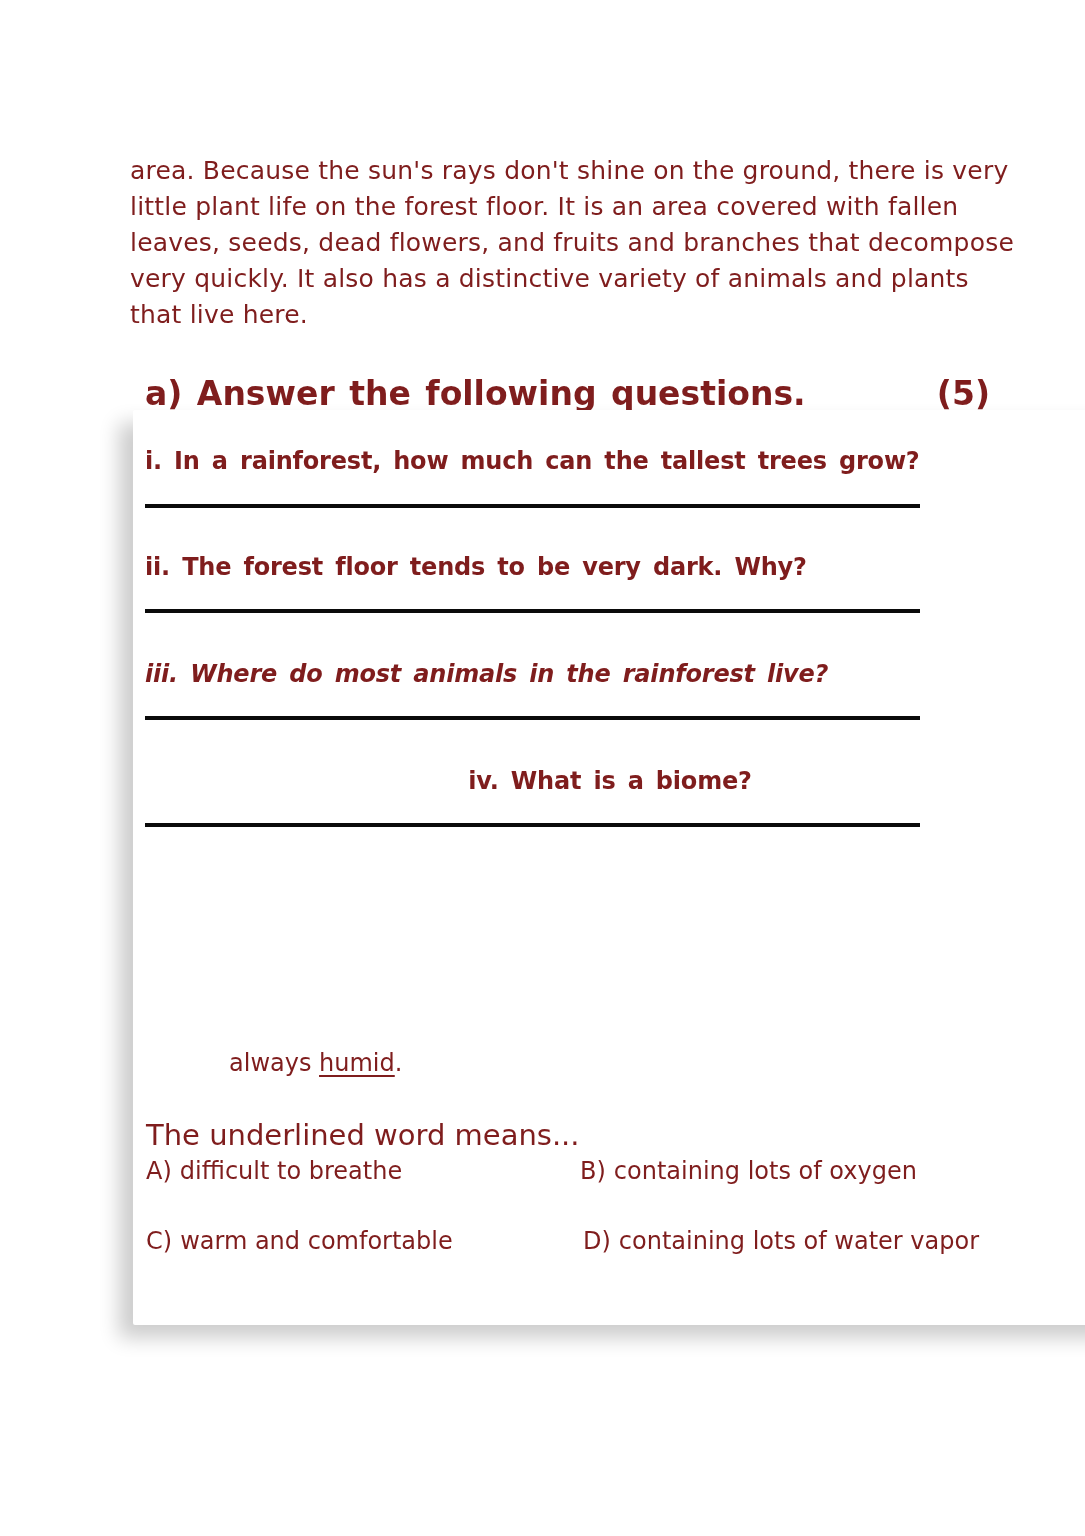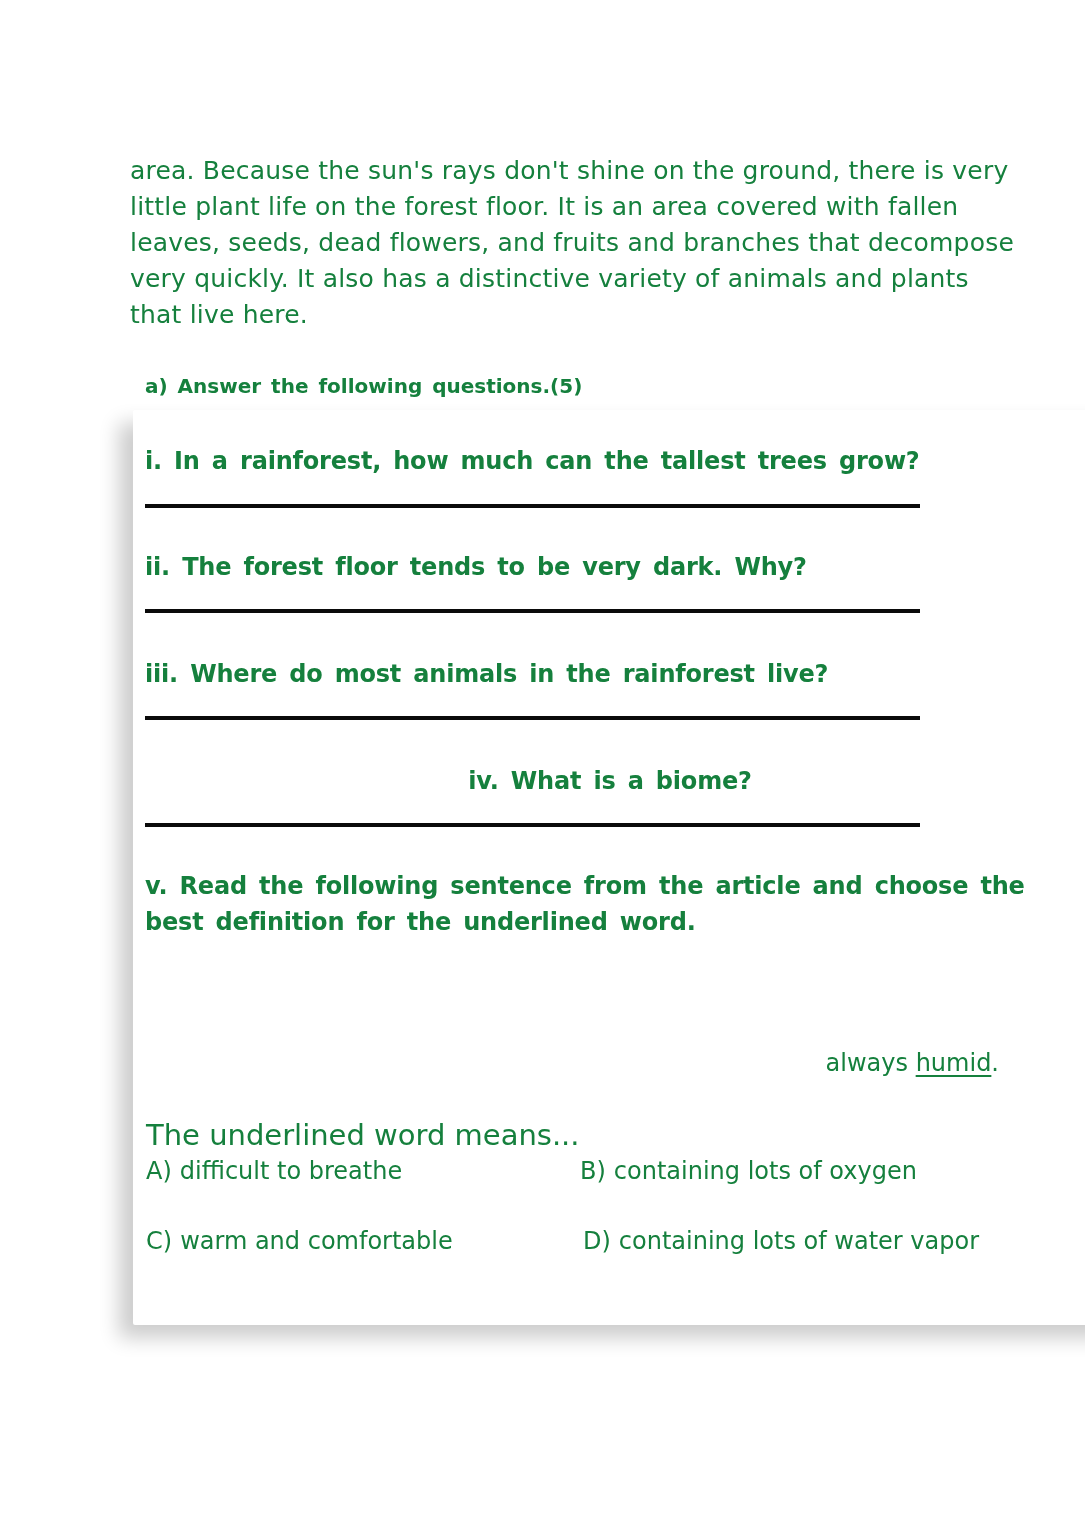--- a/index.html
+++ b/index.html
@@ -7,40 +7,41 @@
     padding: 0;
     background: #ffffff;
   }
   .page {
     position: relative;
     width: 1085px;
     height: 1536px;
     background: #ffffff;
     overflow: hidden;
     font-family: "DejaVu Sans", "Liberation Sans", sans-serif;
-    color: #15803d;
+    color: #7f1d1d;
   }
   .intro {
     position: absolute;
     left: 130px;
     top: 128px;
     width: 945px;
     font-size: 25px;
     line-height: 36px;
     white-space: pre-line;
     letter-spacing: 0.2px;
   }
   .section-header {
     position: absolute;
     left: 145px;
     top: 374px;
     width: 845px;
     display: flex;
+    justify-content: space-between;
     font-weight: bold;
-    font-size: 20px;
+    font-size: 33px;
     word-spacing: 3px;
   }
   .card {
     position: absolute;
     left: 133px;
     top: 410px;
     width: 1084px;
     height: 915px;
     background: #ffffff;
     border-radius: 2px;
@@ -72,21 +73,21 @@
     text-align: center;
     font-size: 24px;
     line-height: 35px;
     white-space: pre-line;
   }
   .quote-lastline {
     position: absolute;
     left: 96px;
     top: 636px;
     width: 770px;
-    text-align: right;
+    text-align: left;
     font-size: 24px;
     line-height: 35px;
   }
   .underlined {
     text-decoration: underline;
     text-decoration-thickness: 2px;
     text-underline-offset: 4px;
   }
   .mcq-prompt {
     position: absolute;
@@ -102,21 +103,21 @@
   .opt .opt-label { margin-right: 8px; }
   .opt-a { left: 13px;  top: 747px; }
   .opt-b { left: 447px; top: 747px; }
   .opt-c { left: 13px;  top: 817px; }
   .opt-d { left: 450px; top: 817px; }
 
   .q-i   { top: 33px;  }
   .line-i  { top: 94px;  }
   .q-ii  { top: 139px; }
   .line-ii { top: 199px; }
-  .q-iii { top: 246px; }
+  .q-iii { top: 246px; font-style: italic; }
   .line-iii{ top: 306px; }
   .q-iv  { top: 353px; text-align: center; }
   .line-iv { top: 413px; }
   .q-v   { top: 458px; }
 </style>
 </head>
 <body>
 
 <div class="page">
 
@@ -138,22 +139,20 @@
 
     <div class="q q-ii">ii. The forest floor tends to be very dark. Why?</div>
     <div class="answer-line line-ii"></div>
 
     <div class="q q-iii">iii. Where do most animals in the rainforest live?</div>
     <div class="answer-line line-iii"></div>
 
     <div class="q q-iv">iv. What is a biome?</div>
     <div class="answer-line line-iv"></div>
 
-    <div class="q q-v">v. Read the following sentence from the article and choose the
-best definition for the underlined word.</div>
 
     <div class="quote-lastline">
       <span>always </span><span class="underlined">humid</span><span>.</span>
     </div>
 
     <div class="mcq-prompt">The underlined word means...</div>
 
     <div class="opt opt-a">
       <span class="opt-label">A)</span><span>difficult to breathe</span>
     </div>

